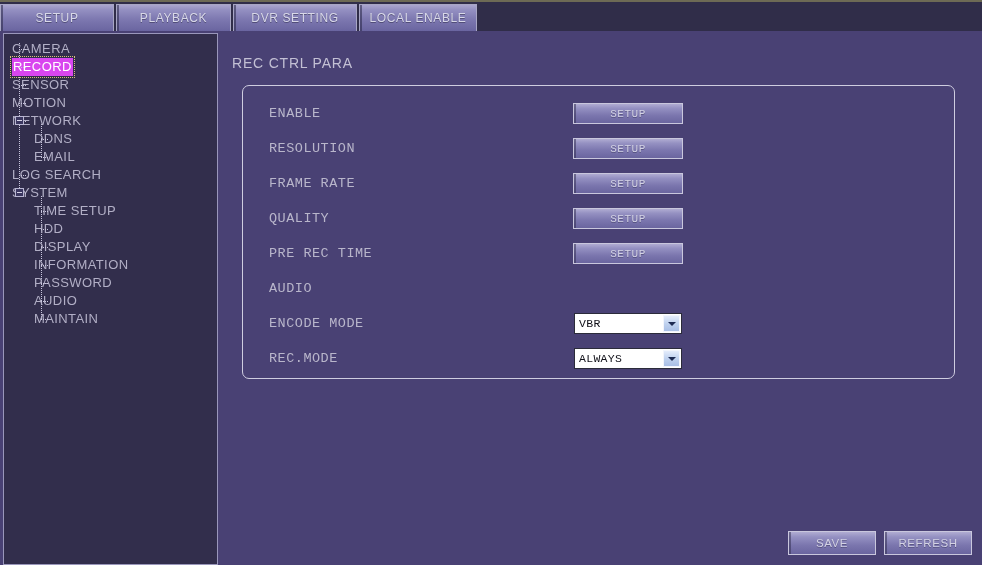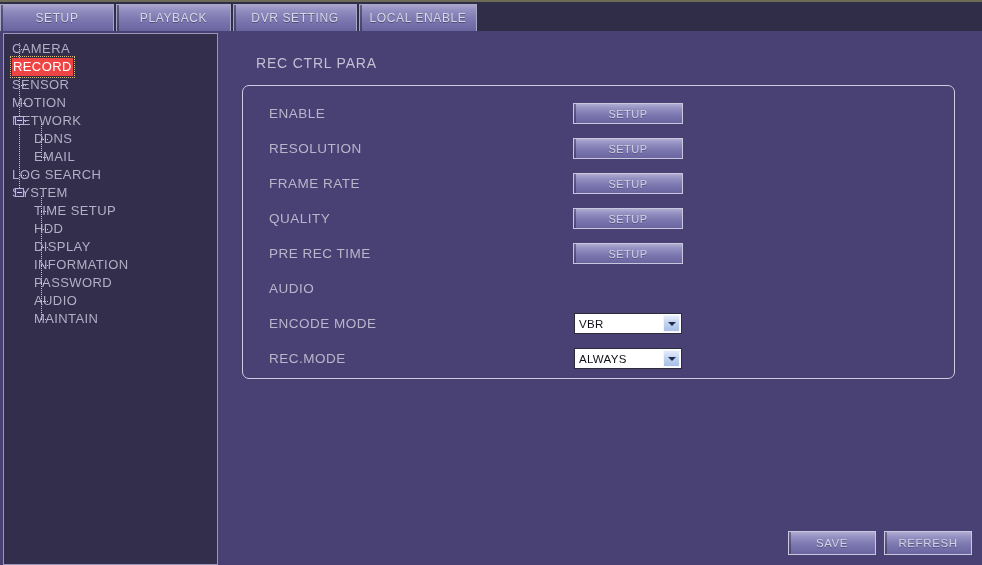--- a/index.html
+++ b/index.html
@@ -142,51 +142,52 @@
   }
 
   .tlabel {
     color: #b2afc6;
     font-size: 13px;
     letter-spacing: 0.4px;
     line-height: 18px;
   }
   .tnode.selected .tlabel {
     color: #ffffff;
-    background: #ef4444;
+    background: #d946ef;
     outline: 1px dotted #d8c27a;
     outline-offset: 1px;
     padding: 0 1px;
   }
 
   
   .content {
     position: absolute;
     left: 220px; top: 31px;
     width: 762px;
     height: 534px;
     background: #494174;
   }
 
   .page-title {
     position: absolute;
-    left: 36px; top: 24px;
+    left: 12px; top: 24px;
     color: #c3c0d4;
     font-size: 14px;
     letter-spacing: 0.8px;
   }
 
   .panel {
     position: absolute;
     left: 22px; top: 54px;
     width: 713px;
     height: 294px;
     border: 1px solid #cfcde0;
     border-radius: 7px;
     box-sizing: border-box;
+    font-family: Liberation Mono, monospace;
   }
 
   .row {
     position: absolute;
     left: 0;
     width: 100%;
     height: 35px;
     display: flex;
     align-items: center;
   }

